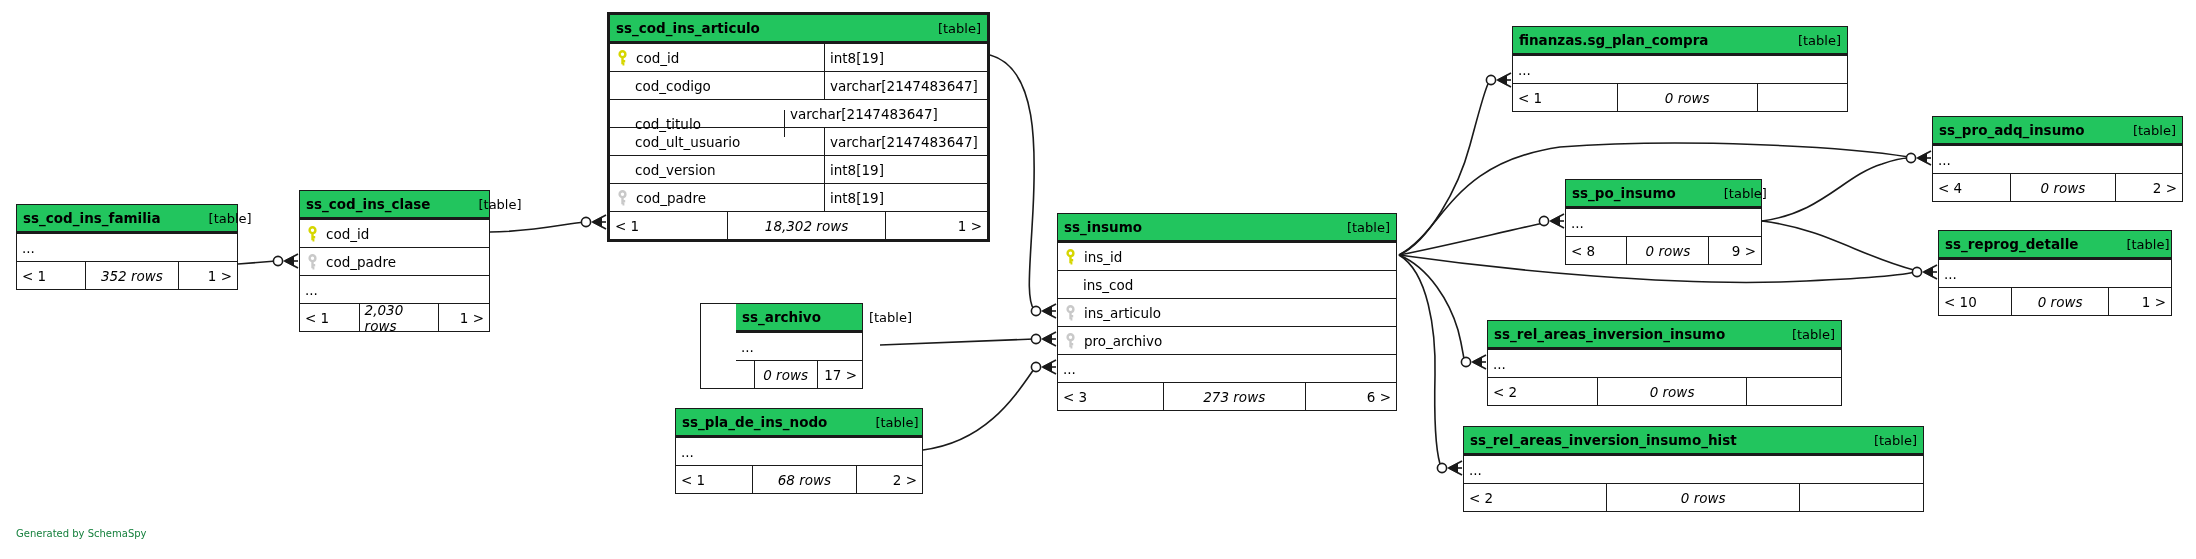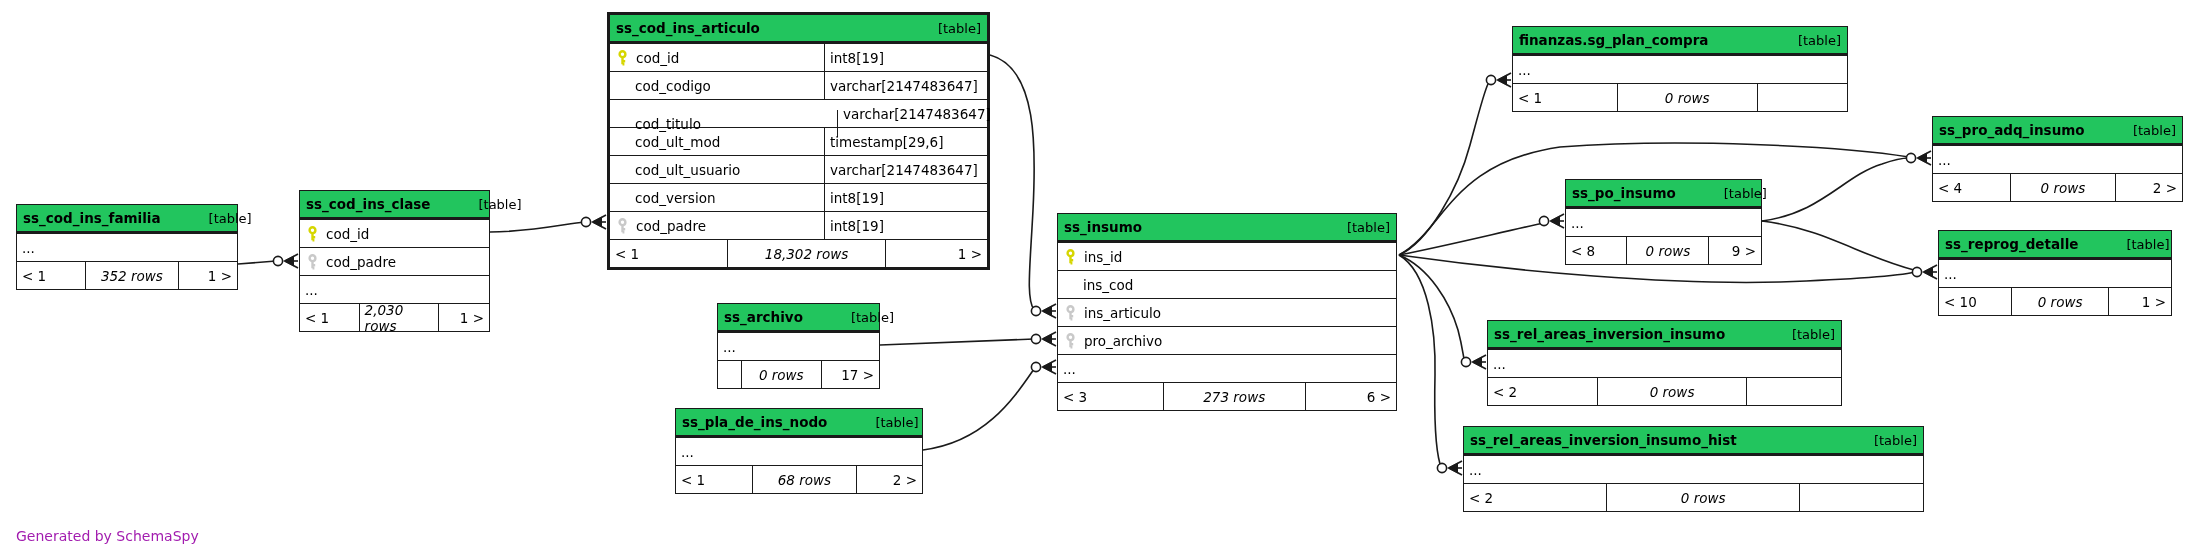--- a/index.html
+++ b/index.html
@@ -20,21 +20,21 @@
   .namecell.split{border-right:1px solid #1a1a1a;}
   .typecell{padding-left:5px;font-size:13.5px;}
   .keyicon{margin-left:7px;margin-right:8px;flex:0 0 auto;}
   .noicon{margin-left:25px;}
   .dots{margin-left:5px;}
   .ftr{height:28px;box-sizing:border-box;border-top:1px solid #1a1a1a;display:flex;font-size:13.5px;}
   .fcell{box-sizing:border-box;display:flex;align-items:center;padding:0 5px;}
   .fcell.c1{justify-content:flex-start;}
   .fcell.c2{justify-content:center;border-left:1px solid #1a1a1a;font-style:italic;}
   .fcell.c3{justify-content:flex-end;border-left:1px solid #1a1a1a;}
-  .credit{position:absolute;left:16px;top:528px;font-size:14px;color:#a21caf;z-index:1;}
+  .credit{position:absolute;left:16px;top:528px;font-size:10px;color:#15803d;z-index:1;}
 </style>
 </head>
 <body>
 
 <div id="canvas">
   <svg id="edge-layer" width="2196" height="559" viewBox="0 0 2196 559">
       <path d="M238,264 L276,261" fill="none" stroke="#1a1a1a" stroke-width="1.6"></path>
       <path d="M490,232 C530,232 565,224 584,222" fill="none" stroke="#1a1a1a" stroke-width="1.6"></path>
       <path d="M990,55 C1038,68 1036,150 1033,210 C1030,268 1026,298 1034,310" fill="none" stroke="#1a1a1a" stroke-width="1.6"></path>
       <path d="M880,345 L1034,339" fill="none" stroke="#1a1a1a" stroke-width="1.6"></path>
@@ -191,30 +191,24 @@
         </div>
         <div class="typecell">int8[19]</div>
       </div>
       <div class="row">
         <div class="namecell split" style="width: 215px;">
           <span class="noicon">cod_codigo</span>
         </div>
         <div class="typecell">varchar[2147483647]</div>
       </div>
       <div class="row">
-        <div class="namecell split" style="width: 228px; margin-top: 20px;">
+        <div class="namecell split" style="width: 175px; margin-top: 20px;">
           <span class="noicon">cod_titulo</span>
         </div>
         <div class="typecell">varchar[2147483647]</div>
-      </div>
-      <div class="row">
-        <div class="namecell split" style="width: 215px;">
-          <span class="noicon">cod_ult_mod</span>
-        </div>
-        <div class="typecell">timestamp[29,6]</div>
       </div>
       <div class="row">
         <div class="namecell split" style="width: 215px;">
           <span class="noicon">cod_ult_usuario</span>
         </div>
         <div class="typecell">varchar[2147483647]</div>
       </div>
       <div class="row">
         <div class="namecell split" style="width: 215px;">
           <span class="noicon">cod_version</span>
@@ -230,21 +224,21 @@
           <span>cod_padre</span>
         </div>
         <div class="typecell">int8[19]</div>
       </div>
       <div class="ftr">
         <div class="fcell c1" style="width: 31%;">&lt; 1</div>
         <div class="fcell c2" style="width: 42%;">18,302 rows</div>
         <div class="fcell c3" style="width: 27%;">1 &gt;</div>
       </div>
     </div>
-    <div class="tbl" style="left: 717px; top: 303px; width: 163px;">
+    <div class="tbl" style="left: 700px; top: 303px; width: 163px; padding-left: 35px;">
       <div class="hdr">
         <span class="nm">ss_archivo</span>
         <span class="bd">[table]</span>
       </div>
       <div class="row">
         <div class="namecell">
           <span class="dots">...</span>
         </div>
       </div>
       <div class="ftr">

